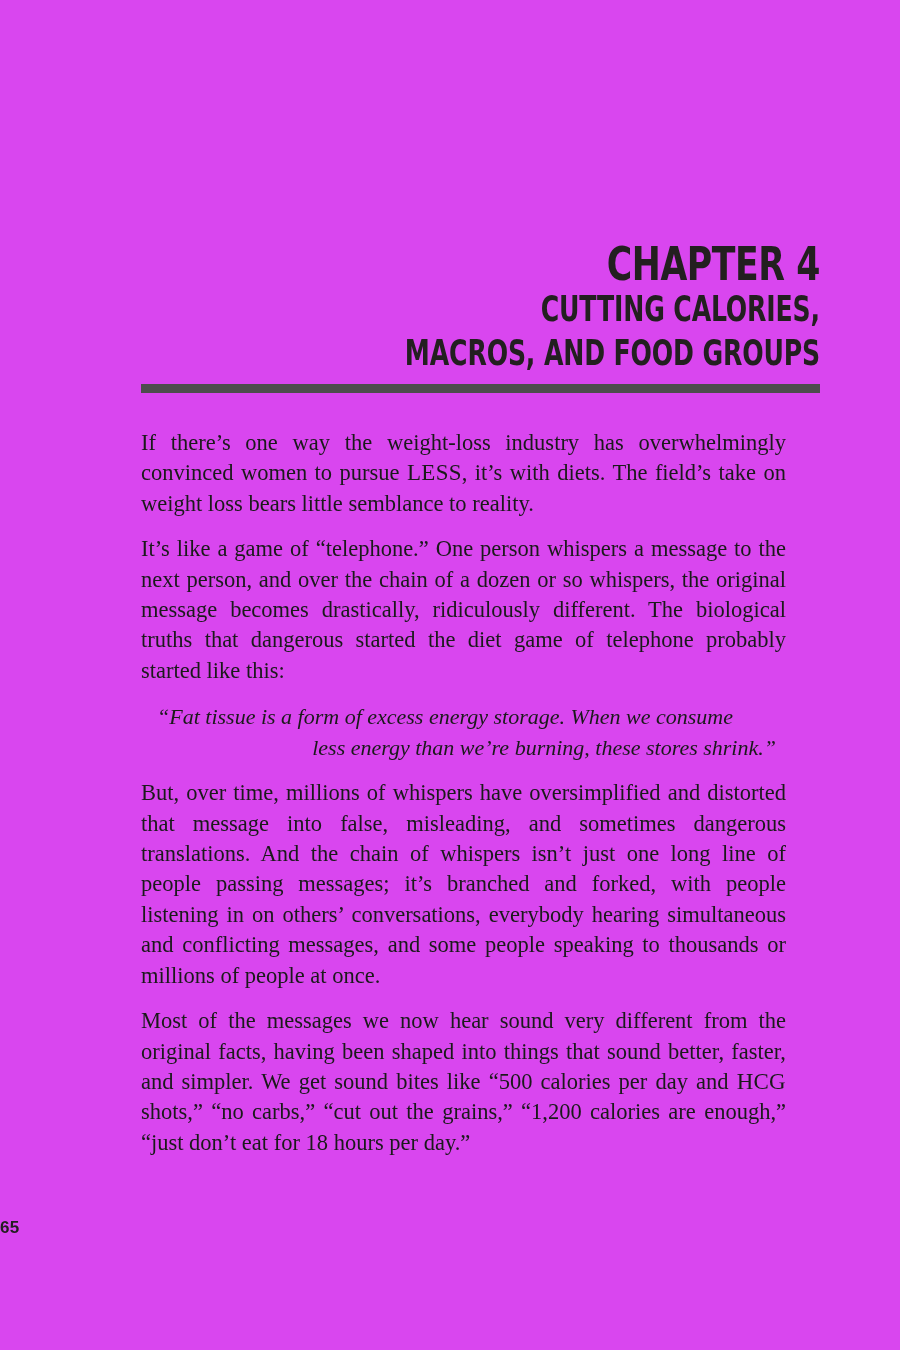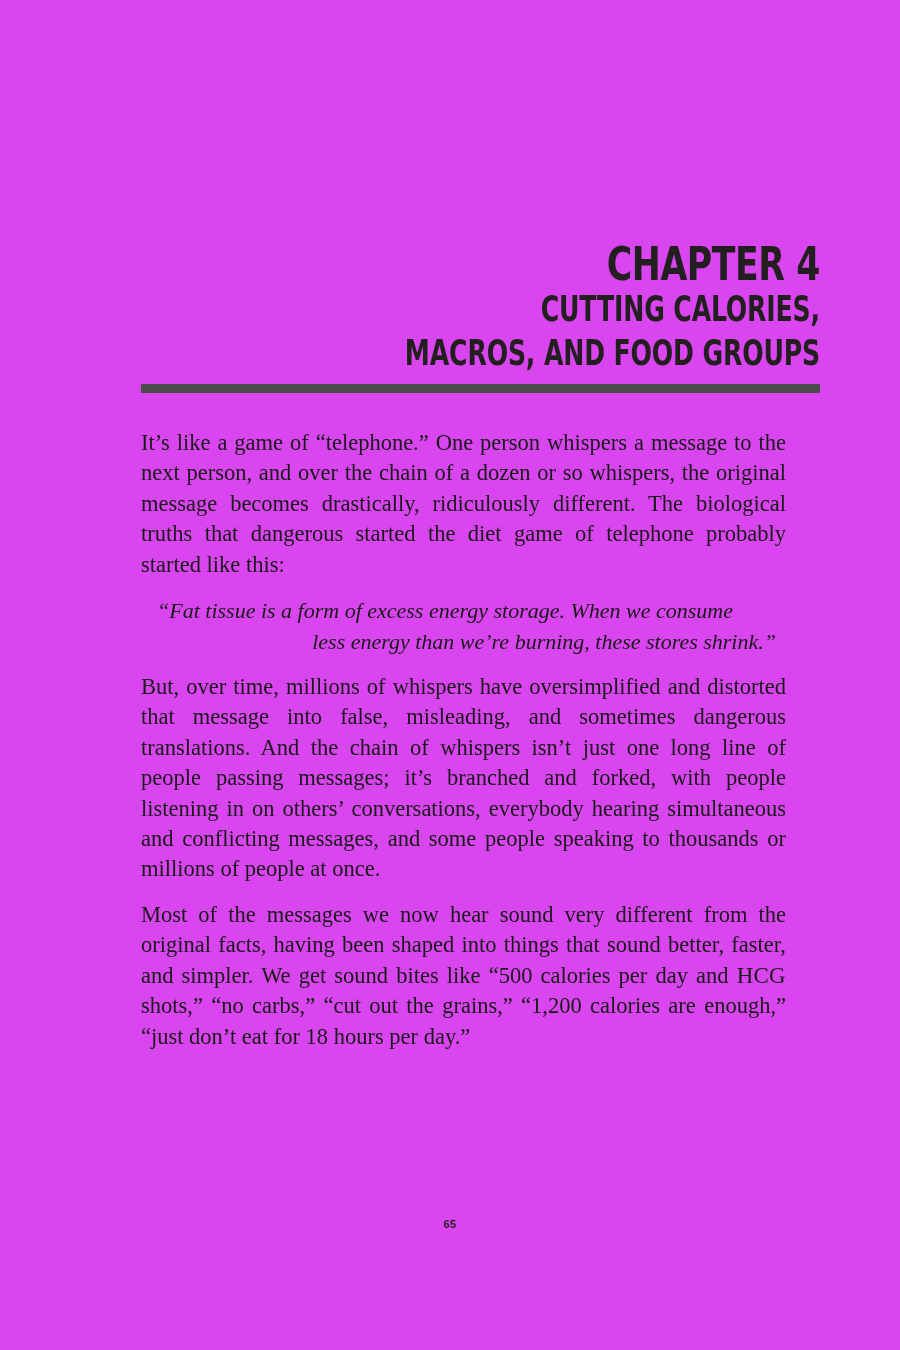--- a/index.html
+++ b/index.html
@@ -110,43 +110,44 @@
   
   .gap-before-quote { margin-top: 18px; }
   .gap-after-quote  { margin-top: 19px; }
 
   
   .folio {
     position: absolute;
     left: 0;
     right: 0;
     top: 1218px;
-    text-align: center;
+    text-align: left;
     font-family: "Liberation Sans", "DejaVu Sans", sans-serif;
     font-weight: 700;
-    font-size: 11px;
+    font-size: 17px;
     color: #231f20;
     letter-spacing: 0.3px;
   }
 </style>
 </head>
 <body>
 
 <div class="page">
 
   <div class="chapter-header">
     <div class="chapter-number">CHAPTER 4</div>
     <div class="chapter-subtitle-line">CUTTING CALORIES,</div>
     <div class="chapter-subtitle-line">MACROS, AND FOOD GROUPS</div>
   </div>
 
   <div class="chapter-rule"></div>
 
   <div class="body-column">
 
+    <p class="para"><span>If there’s one way the weight-loss industry has overwhelmingly convinced women to pursue </span><span class="smallcaps">LESS</span><span>, it’s with diets. The field’s take on weight loss bears little semblance to reality.</span></p>
 
     <p class="para">It’s like a game of “telephone.” One person whispers a message to the next person, and over the chain of a dozen or so whispers, the original message becomes drastically, ridiculously different. The biological truths that dangerous started the diet game of telephone probably started like this:</p>
 
     <blockquote class="pull-quote gap-before-quote">
       <span class="q-line q-line-1">“Fat tissue is a form of excess energy storage. When we consume</span>
       <span class="q-line">less energy than we’re burning, these stores shrink.”</span>
     </blockquote>
 
     <p class="para gap-after-quote">But, over time, millions of whispers have oversimplified and distorted that message into false, misleading, and sometimes dangerous translations. And the chain of whispers isn’t just one long line of people passing messages; it’s branched and forked, with people listening in on others’ conversations, everybody hearing simultaneous and conflicting messages, and some people speaking to thousands or millions of people at once.</p>
 

